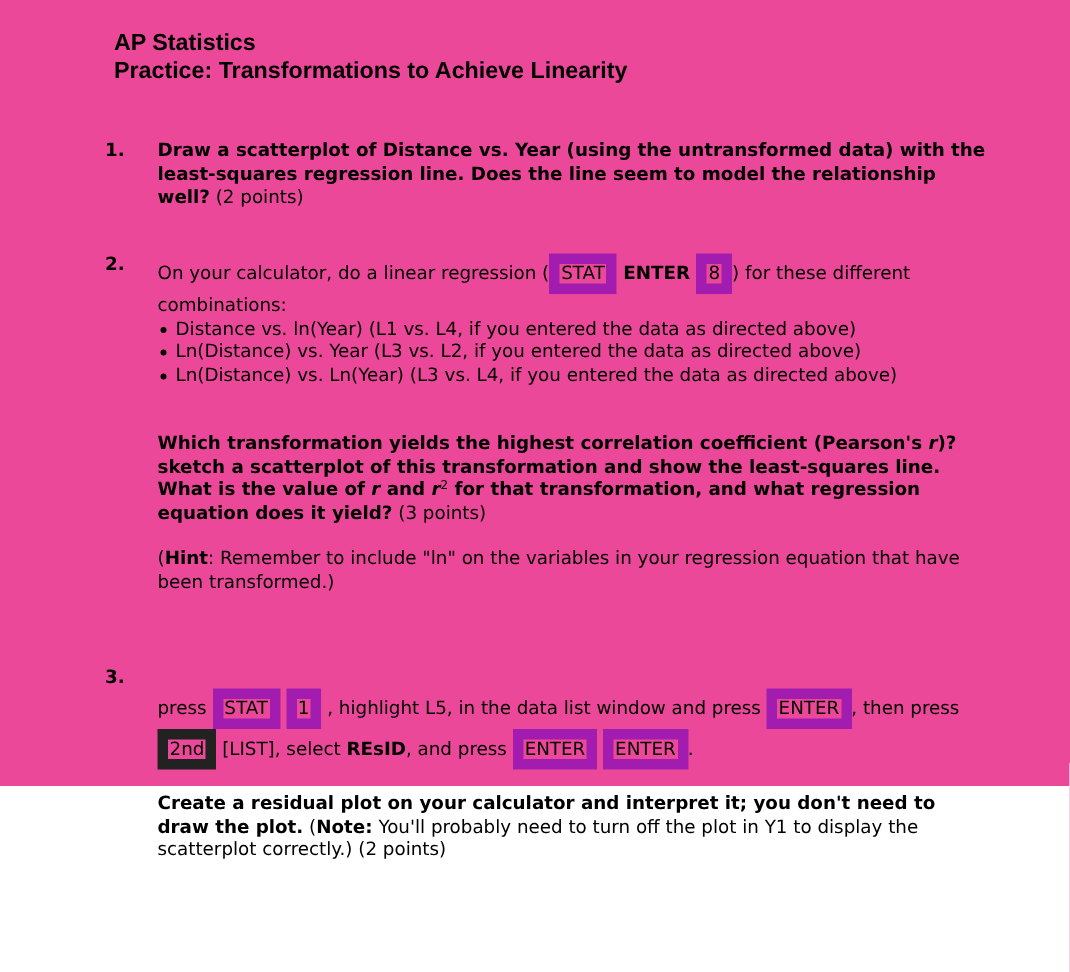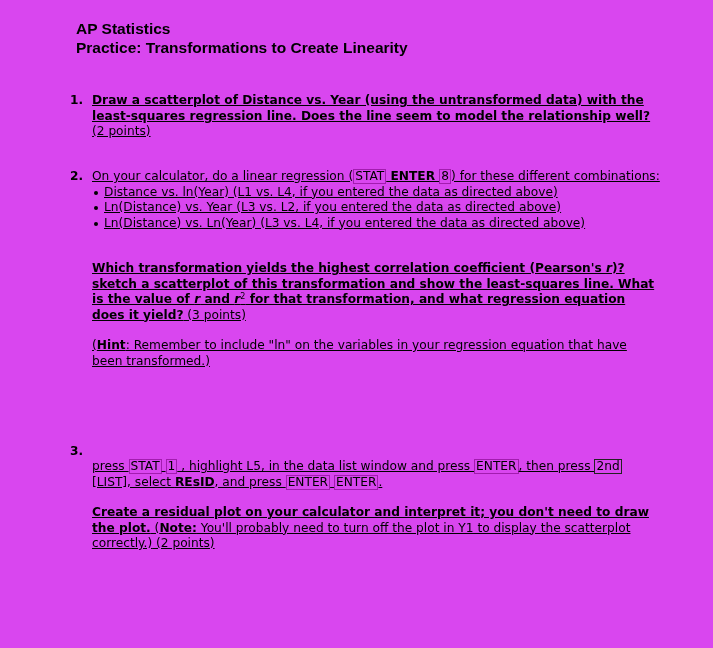--- a/index.html
+++ b/index.html
@@ -6,22 +6,22 @@
       margin: 0;
       padding: 0;
       background: #ffffff;
       width: 713px;
       height: 648px;
       overflow: hidden;
     }
     .page {
       position: relative;
       width: 713px;
-      height: 648px;
-      background: #d946ef;
+      height: 524px;
+      background: #ec4899;
       color: #000000;
     }
     .header {
       position: absolute;
       left: 76px;
       top: 19px;
       font-family: "Liberation Sans", sans-serif;
       font-weight: bold;
       font-size: 15.5px;
       line-height: 19px;
@@ -41,29 +41,28 @@
       left: 70px;
       width: 590px;
     }
     .q .num {
       position: absolute;
       left: 0;
       top: 0;
       font-weight: bold;
     }
     .q .content {
-      margin-left: 22px;
-      text-decoration: underline;
+      margin-left: 35px;
     }
     .b { font-weight: bold; }
     .i { font-style: italic; }
 
     .key {
       display: inline-block;
-      border: 1px solid #a21caf;
+      border: 7px solid #a21caf;
       padding: 0 1px;
       line-height: 13px;
       margin: 0 0;
     }
     .key.dark { border-color: #222; }
 
     ul.bullets {
       list-style: none;
       margin: 0;
       padding: 0;
@@ -86,21 +85,21 @@
     .gap { height: 15px; }
     sup.sq { font-size: 8px; vertical-align: 4px; line-height: 0; }
   </style>
 </head>
 <body>
 
 <div class="page">
 
   <div class="header">
     <div>AP Statistics</div>
-    <div>Practice: Transformations to Create Linearity</div>
+    <div>Practice: Transformations to Achieve Linearity</div>
   </div>
 
   <div class="q body-text" style="top:93px;">
     <span class="num">1.</span>
     <div class="content">
       <span class="b">Draw a scatterplot of Distance vs. Year (using the untransformed data) with the least-squares regression line. Does the line seem to model the relationship well?</span><span> (2 points)</span>
     </div>
   </div>
 
   <div class="q body-text" style="top:169px;">

